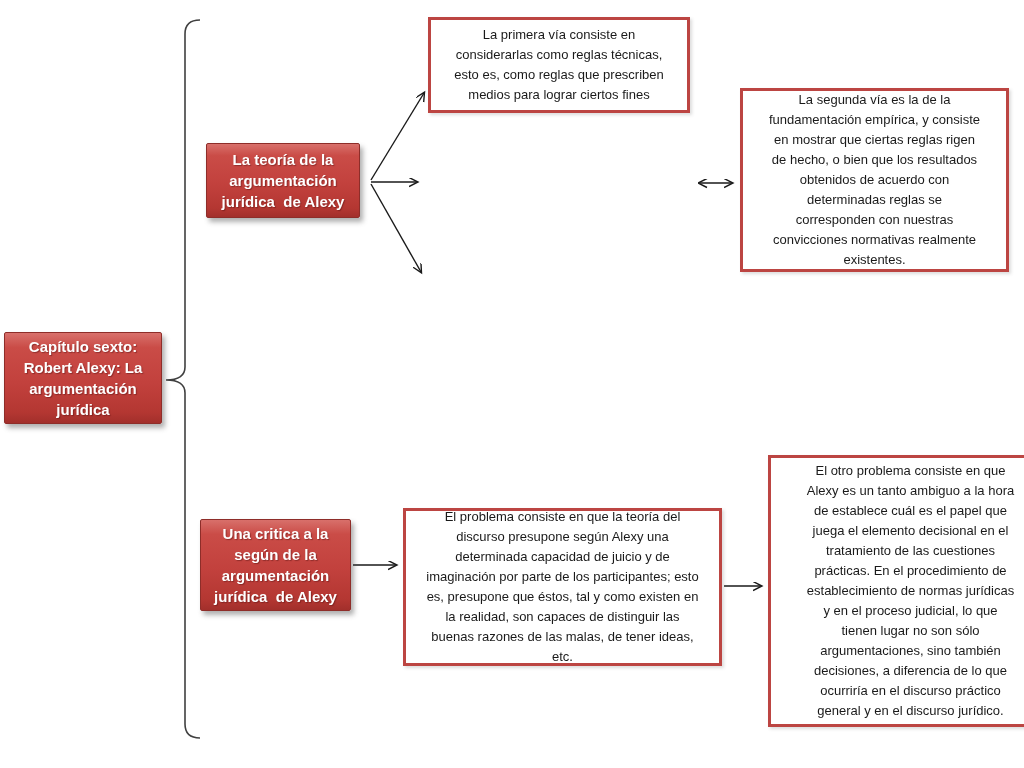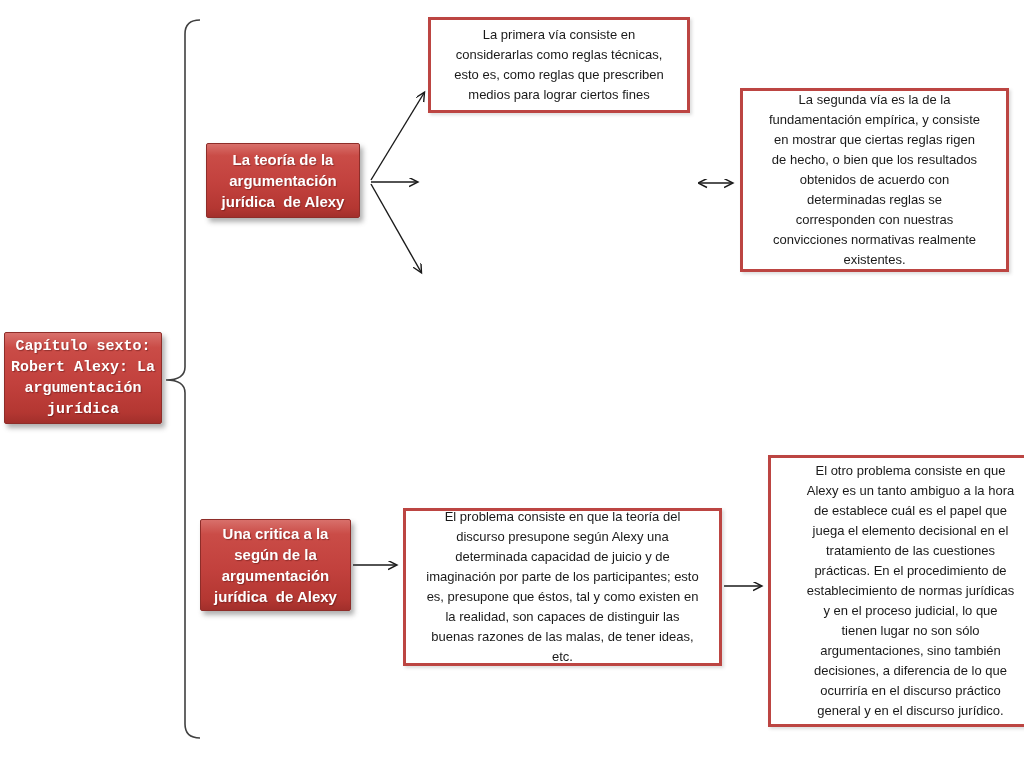--- a/index.html
+++ b/index.html
@@ -19,21 +19,21 @@
     box-shadow:3px 4px 5px rgba(80,80,80,0.45);
     color:#ffffff;font-weight:bold;font-size:15px;line-height:21px;
     text-shadow:1px 1px 1px rgba(90,20,20,0.5);
   }
   .whitenode{
     background:#ffffff;border:3px solid #bc4542;
     box-shadow:2px 2px 3px rgba(120,120,120,0.25);
     color:#1a1a1a;font-size:13px;line-height:20px;
   }
   
-  #node-capitulo{left:4px;top:332px;width:158px;height:92px;font-family:Liberation Mono, monospace;}
+  #node-capitulo{left:4px;top:332px;width:158px;height:92px;}
   #node-teoria{left:206px;top:143px;width:154px;height:75px;}
   #node-critica{left:200px;top:519px;width:151px;height:92px;}
   #node-primera{left:428px;top:17px;width:262px;height:96px;}
   #node-tercera{left:424px;top:131px;width:265px;height:124px;}
   #node-segunda{left:740px;top:88px;width:269px;height:184px;}
   #node-cuarta{left:385px;top:281px;width:324px;height:104px;}
   #node-problema{left:403px;top:508px;width:319px;height:158px;}
   #node-otro{left:768px;top:455px;width:285px;height:272px;}
 </style>
 </head>

